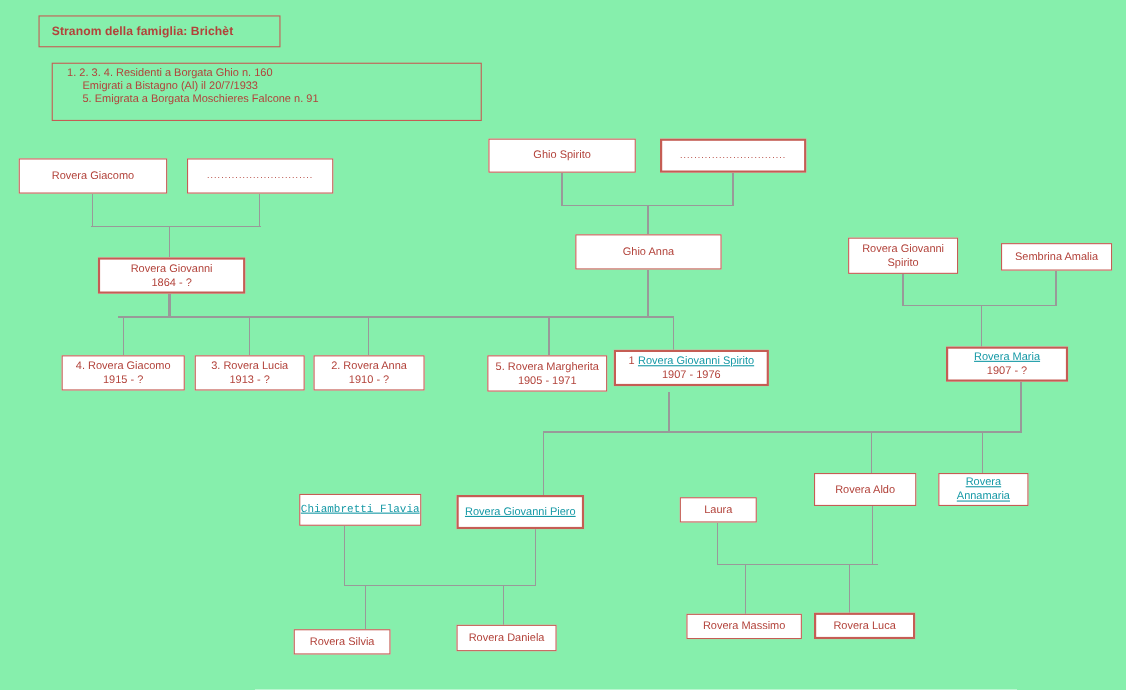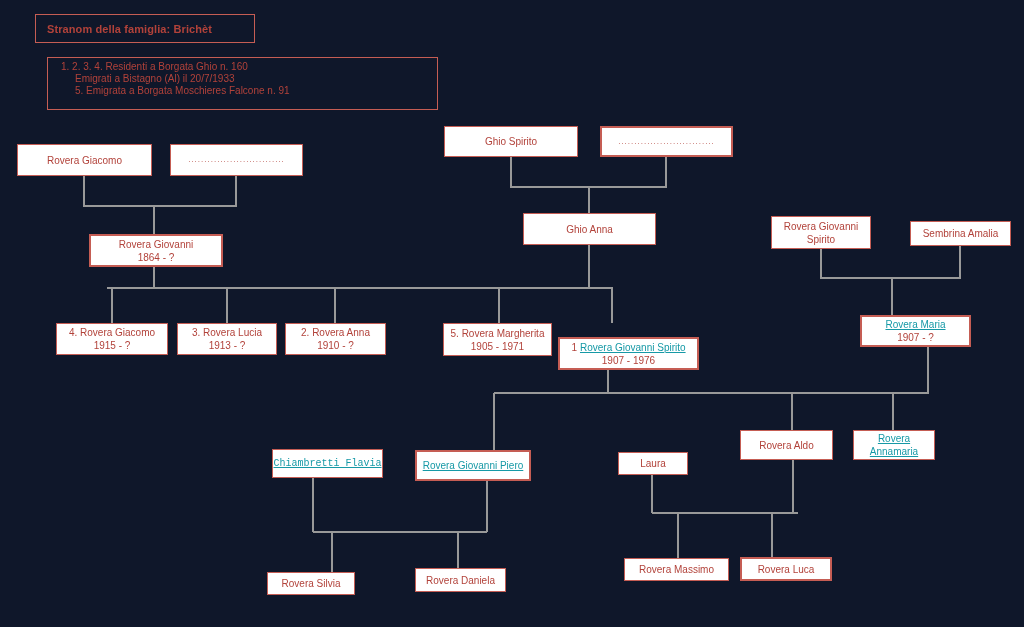--- a/index.html
+++ b/index.html
@@ -1,17 +1,17 @@
 <!DOCTYPE html>
 <html><head>
 <meta charset="utf-8">
 <style>
   html,body{margin:0;padding:0;background:#ffffff;}
   #stage{
-    position:relative;width:1024px;height:627px;background:#0f172a;overflow:hidden;
+    position:relative;width:1024px;height:627px;background:#86efac;overflow:hidden;
     font-family:"Liberation Sans","DejaVu Sans",sans-serif;
     --red:#b2423a;--teal:#1699a6;--border-red:#c55d54;--line-gray:#999999;
   }
   #connectors{position:absolute;left:0;top:0;width:1024px;height:627px;}
   .titlebox{
     position:absolute;left:35px;top:14px;width:220px;height:29px;
     border:1px solid var(--border-red);box-sizing:border-box;
     display:flex;align-items:center;padding-left:11px;
     color:var(--red);font-size:11px;font-weight:bold;letter-spacing:.1px;
   }
@@ -123,21 +123,21 @@
       <div class="nline"><span>1913 - ?</span></div>
     </div>
     <div class="node" style="left: 285px; top: 323px; width: 101px; height: 32px;">
       <div class="nline"><span>2. Rovera Anna</span></div>
       <div class="nline"><span>1910 - ?</span></div>
     </div>
     <div class="node" style="left: 443px; top: 323px; width: 109px; height: 33px;">
       <div class="nline"><span>5. Rovera Margherita</span></div>
       <div class="nline"><span>1905 - 1971</span></div>
     </div>
-    <div class="node thick" style="left: 558px; top: 337px; width: 141px; height: 33px;">
+    <div class="node thick" style="left: 558px; top: 318px; width: 141px; height: 33px;">
       <div class="nline"><span class="prefix">1</span><span class="link">Rovera Giovanni Spirito</span></div>
       <div class="nline"><span>1907 - 1976</span></div>
     </div>
     <div class="node thick" style="left: 860px; top: 315px; width: 111px; height: 32px;">
       <div class="nline"><span class="link">Rovera Maria</span></div>
       <div class="nline"><span>1907 - ?</span></div>
     </div>
     <div class="node" style="left: 272px; top: 449px; width: 111px; height: 29px; font-family: Liberation Mono, monospace;">
       <div class="nline"><span class="link">Chiambretti Flavia</span></div>
     </div>

